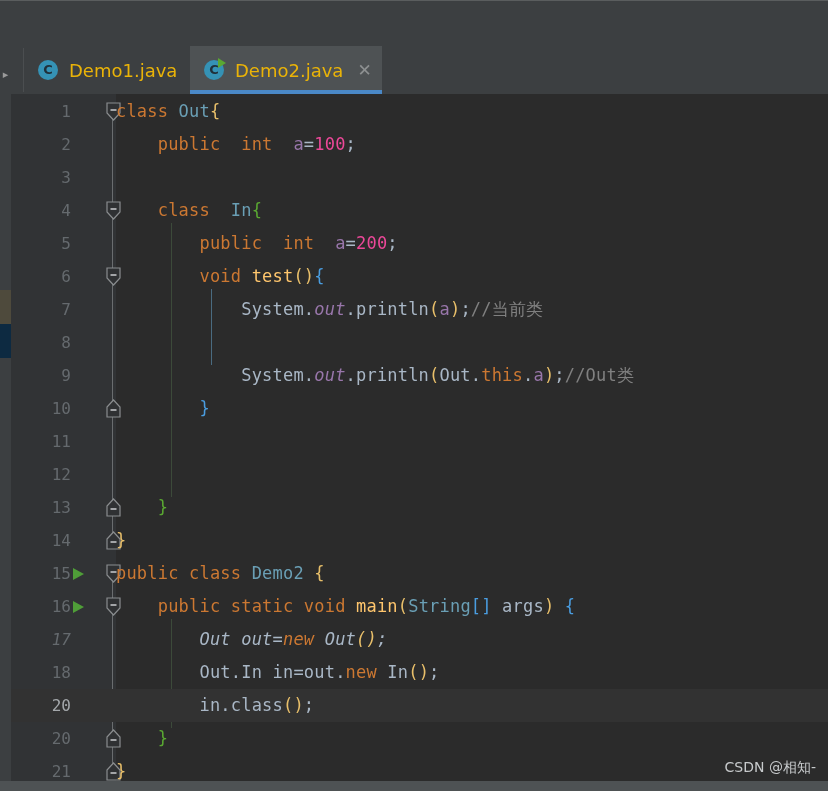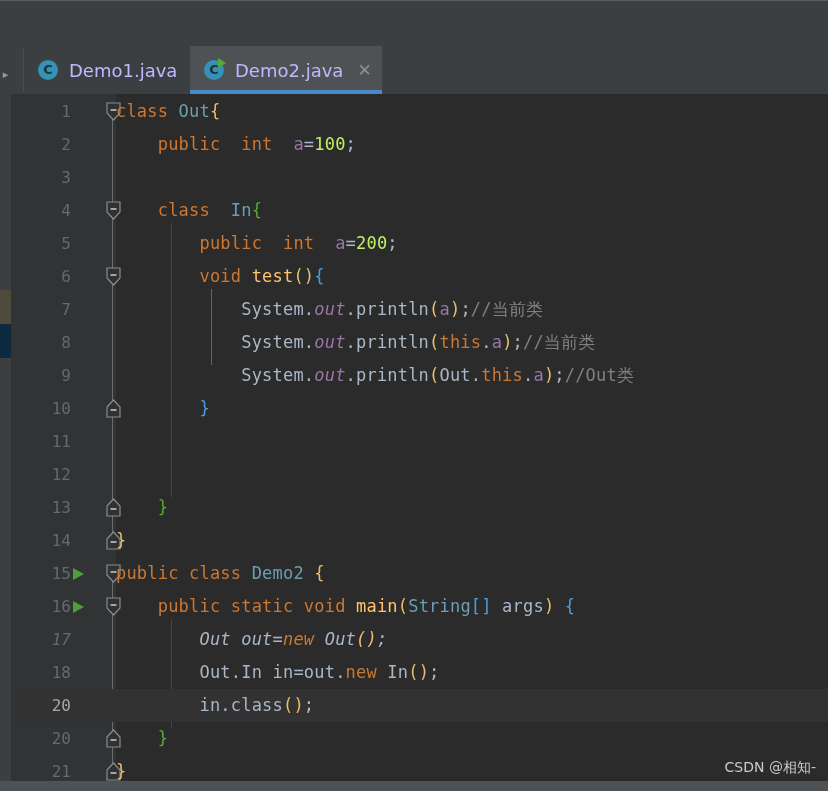--- a/index.html
+++ b/index.html
@@ -92,21 +92,21 @@
   }
   .tab-icon .runbadge {
     position: absolute; right: -2px; top: -2px;
     width: 0; height: 0;
     border-left: 8px solid #5aa832;
     border-top: 5px solid transparent;
     border-bottom: 5px solid transparent;
   }
   .tab-title {
     font-family: "DejaVu Sans", sans-serif;
-    font-size: 18px; color: #c4b5fd;
+    font-size: 18px; color: #eab308;
     white-space: nowrap;
   }
   .tab-close {
     margin-left: 14px;
     font-family: "DejaVu Sans", sans-serif;
     font-size: 17px; color: #8d9091;
     line-height: 1;
   }
 
   
@@ -169,21 +169,21 @@
   .indent-guide {
     position: absolute; width: 1px;
     background: #3c4a3a;
   }
   .indent-guide.blue { background: #4a6b80; }
 
   
   .kw    { color: #cc7832; }
   .type  { color: #6a9fb5; }
   .ident { color: #a9b7c6; }
-  .num   { color: #bef264; }
+  .num   { color: #ec4899; }
   .field { color: #9876aa; }
   .fieldi{ color: #9876aa; font-style: italic; }
   .meth  { color: #ffc66d; }
   .cmt   { color: #808080; }
   .p1    { color: #e8bf6a; }
   .p2    { color: #4a9de0; }
   .p3    { color: #5aa832; }
   .punct { color: #a9b7c6; }
 
   
@@ -332,21 +332,20 @@
         <div class="row" style="top: 166px;">
           <div class="lineno">6</div>
           <div class="code"><span class="kw">        void </span><span class="meth">test</span><span class="p1">()</span><span class="p2">{</span></div>
         </div>
         <div class="row" style="top: 199px;">
           <div class="lineno">7</div>
           <div class="code"><span class="ident">            System</span><span class="punct">.</span><span class="fieldi">out</span><span class="ident">.println</span><span class="p1">(</span><span class="field">a</span><span class="p1">)</span><span class="punct">;</span><span class="cmt">//当前类</span></div>
         </div>
         <div class="row" style="top: 232px;">
           <div class="lineno">8</div>
-          <div class="code"><span class="ident">            System</span><span class="punct">.</span><span class="fieldi">out</span><span class="ident">.println</span><span class="p1">(</span><span class="kw">this</span><span class="punct">.</span><span class="field">a</span><span class="p1">)</span><span class="punct">;</span><span class="cmt">//当前类</span></div>
         </div>
         <div class="row" style="top: 265px;">
           <div class="lineno">9</div>
           <div class="code"><span class="ident">            System</span><span class="punct">.</span><span class="fieldi">out</span><span class="ident">.println</span><span class="p1">(</span><span class="ident">Out</span><span class="punct">.</span><span class="kw">this</span><span class="punct">.</span><span class="field">a</span><span class="p1">)</span><span class="punct">;</span><span class="cmt">//Out类</span></div>
         </div>
         <div class="row" style="top: 298px;">
           <div class="lineno">10</div>
           <div class="code"><span class="punct">        </span><span class="p2">}</span></div>
         </div>
         <div class="row" style="top: 331px;">

